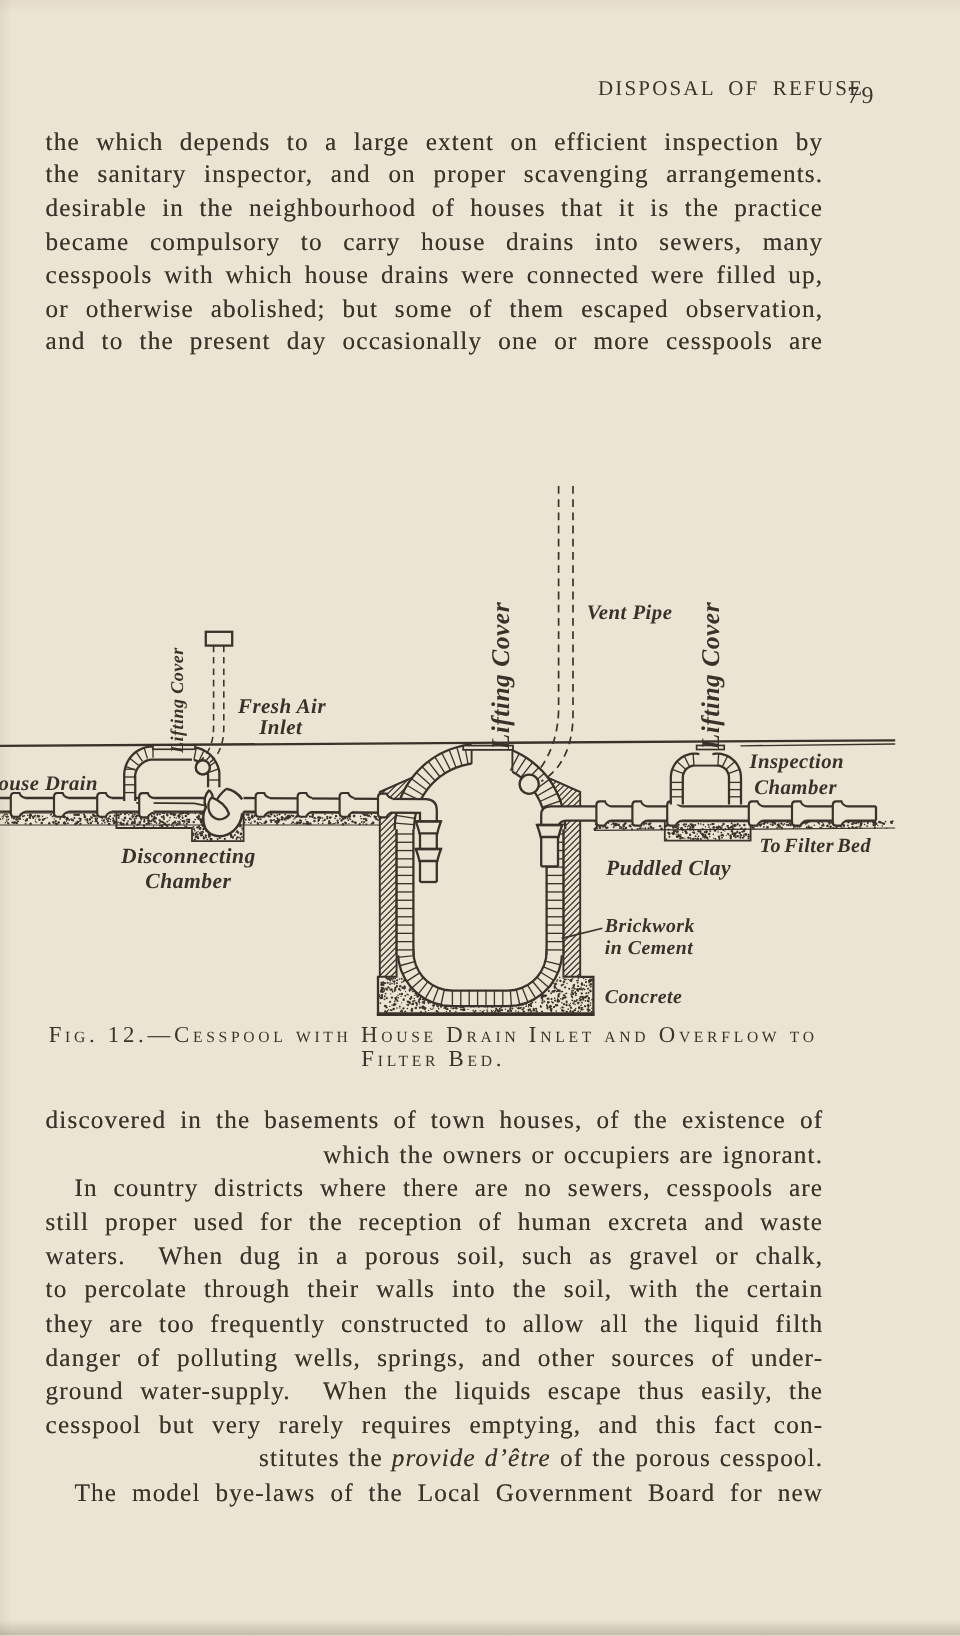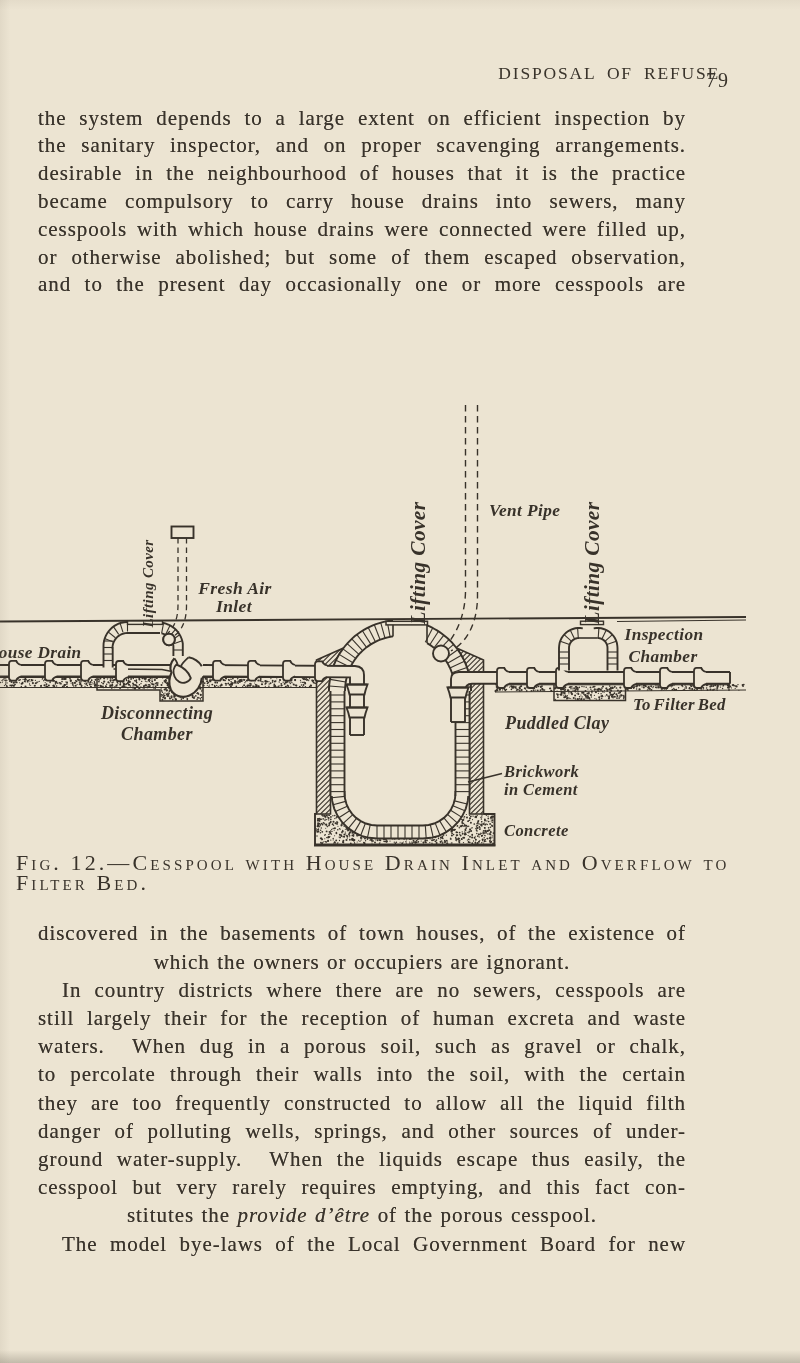--- a/index.html
+++ b/index.html
@@ -1,42 +1,42 @@
 <!DOCTYPE html>
 <html><head><meta charset="utf-8">
 <style>
 html,body{margin:0;padding:0;}
 body{width:800px;height:1363px;background:#ece4d2;font-family:"Liberation Serif",serif;
 color:#39332b;position:relative;overflow:hidden;}
 .ln{white-space:nowrap;}
 .j{text-align:justify;text-align-last:justify;white-space:normal;}
-.nj{text-align:center;}
+.nj{text-align:right;}
 .i{font-style:italic;}
 .txt{position:absolute;left:38px;width:648px;font-size:21px;line-height:27.8px;
 letter-spacing:0.95px;word-spacing:1.3px;text-shadow:0 0 0.4px rgba(56,48,40,0.7);}
 .head{position:absolute;top:64px;left:0px;width:720px;font-size:17.5px;line-height:18px;
 letter-spacing:1.8px;word-spacing:5px;text-align:right;white-space:nowrap;}
 .pageno{position:absolute;top:70px;left:674px;font-size:20px;line-height:20px;letter-spacing:2px;margin-left:32px;}
-.caption{position:absolute;left:16px;top:853px;width:722px;font-size:22px;
+.caption{position:absolute;left:0;top:853px;width:722px;text-align:center;font-size:19px;
 line-height:20.2px;font-variant:small-caps;letter-spacing:3.1px;}
 .shade{position:absolute;left:0;bottom:0;width:800px;height:13px;
 background:linear-gradient(180deg,rgba(90,84,72,0) 0%,rgba(96,90,78,0.30) 100%);}
 .edgeL{position:absolute;left:0;top:0;width:10px;height:1363px;
 background:linear-gradient(90deg,rgba(130,118,98,0.10),rgba(130,118,98,0));}
 .edgeT{position:absolute;left:0;top:0;width:800px;height:10px;
 background:linear-gradient(180deg,rgba(130,118,98,0.08),rgba(130,118,98,0));}
 </style></head>
 <body>
 
 <div class="head">DISPOSAL OF REFUSE</div>
 
 <div class="pageno">79</div>
 
 <div class="txt" style="top:104.7px">
-<div class="ln j">the system depends to a large extent on efficient inspection by</div>
+<div class="ln j">the which depends to a large extent on efficient inspection by</div>
 <div class="ln j">the sanitary inspector, and on proper scavenging arrangements.</div>
 <div class="ln j">desirable in the neighbourhood of houses that it is the practice</div>
 <div class="ln j">became compulsory to carry house drains into sewers, many</div>
 <div class="ln j">cesspools with which house drains were connected were filled up,</div>
 <div class="ln j">or otherwise abolished; but some of them escaped observation,</div>
 <div class="ln j">and to the present day occasionally one or more cesspools are</div>
 </div>
 
 <svg width="800" height="470" viewBox="0 390 800 470" style="position:absolute;left:0;top:390px">
 <line x1="0" y1="621.5" x2="746" y2="617" stroke="#38322a" stroke-width="1.9"></line>
@@ -2273,21 +2273,21 @@
 
 <text x="504" y="836" style="font-family:'Liberation Serif',serif;font-style:italic;font-weight:bold;fill:#38322a;letter-spacing:0.4px;font-size:16.5px;" text-anchor="start">Concrete</text>
   </svg>
 
 <div class="caption">Fig. 12.—Cesspool with House Drain Inlet and Overflow to<br>Filter Bed.</div>
 
 <div class="txt" style="top:919.4px;line-height:28.2px">
 <div class="ln j">discovered in the basements of town houses, of the existence of</div>
 <div class="ln nj">which the owners or occupiers are ignorant.</div>
 <div class="ln j" style="text-indent:24px">In country districts where there are no sewers, cesspools are</div>
-<div class="ln j">still largely their for the reception of human excreta and waste</div>
+<div class="ln j">still proper used for the reception of human excreta and waste</div>
 <div class="ln j">waters.&nbsp; When dug in a porous soil, such as gravel or chalk,</div>
 <div class="ln j">to percolate through their walls into the soil, with the certain</div>
 <div class="ln j">they are too frequently constructed to allow all the liquid filth</div>
 <div class="ln j">danger of polluting wells, springs, and other sources of under-</div>
 <div class="ln j">ground water-supply.&nbsp; When the liquids escape thus easily, the</div>
 <div class="ln j">cesspool but very rarely requires emptying, and this fact con-</div>
 <div class="ln nj">stitutes the <span class="i">provide d’être</span> of the porous cesspool.</div>
 <div class="ln j" style="text-indent:24px">The model bye-laws of the Local Government Board for new</div>
 </div>
 

